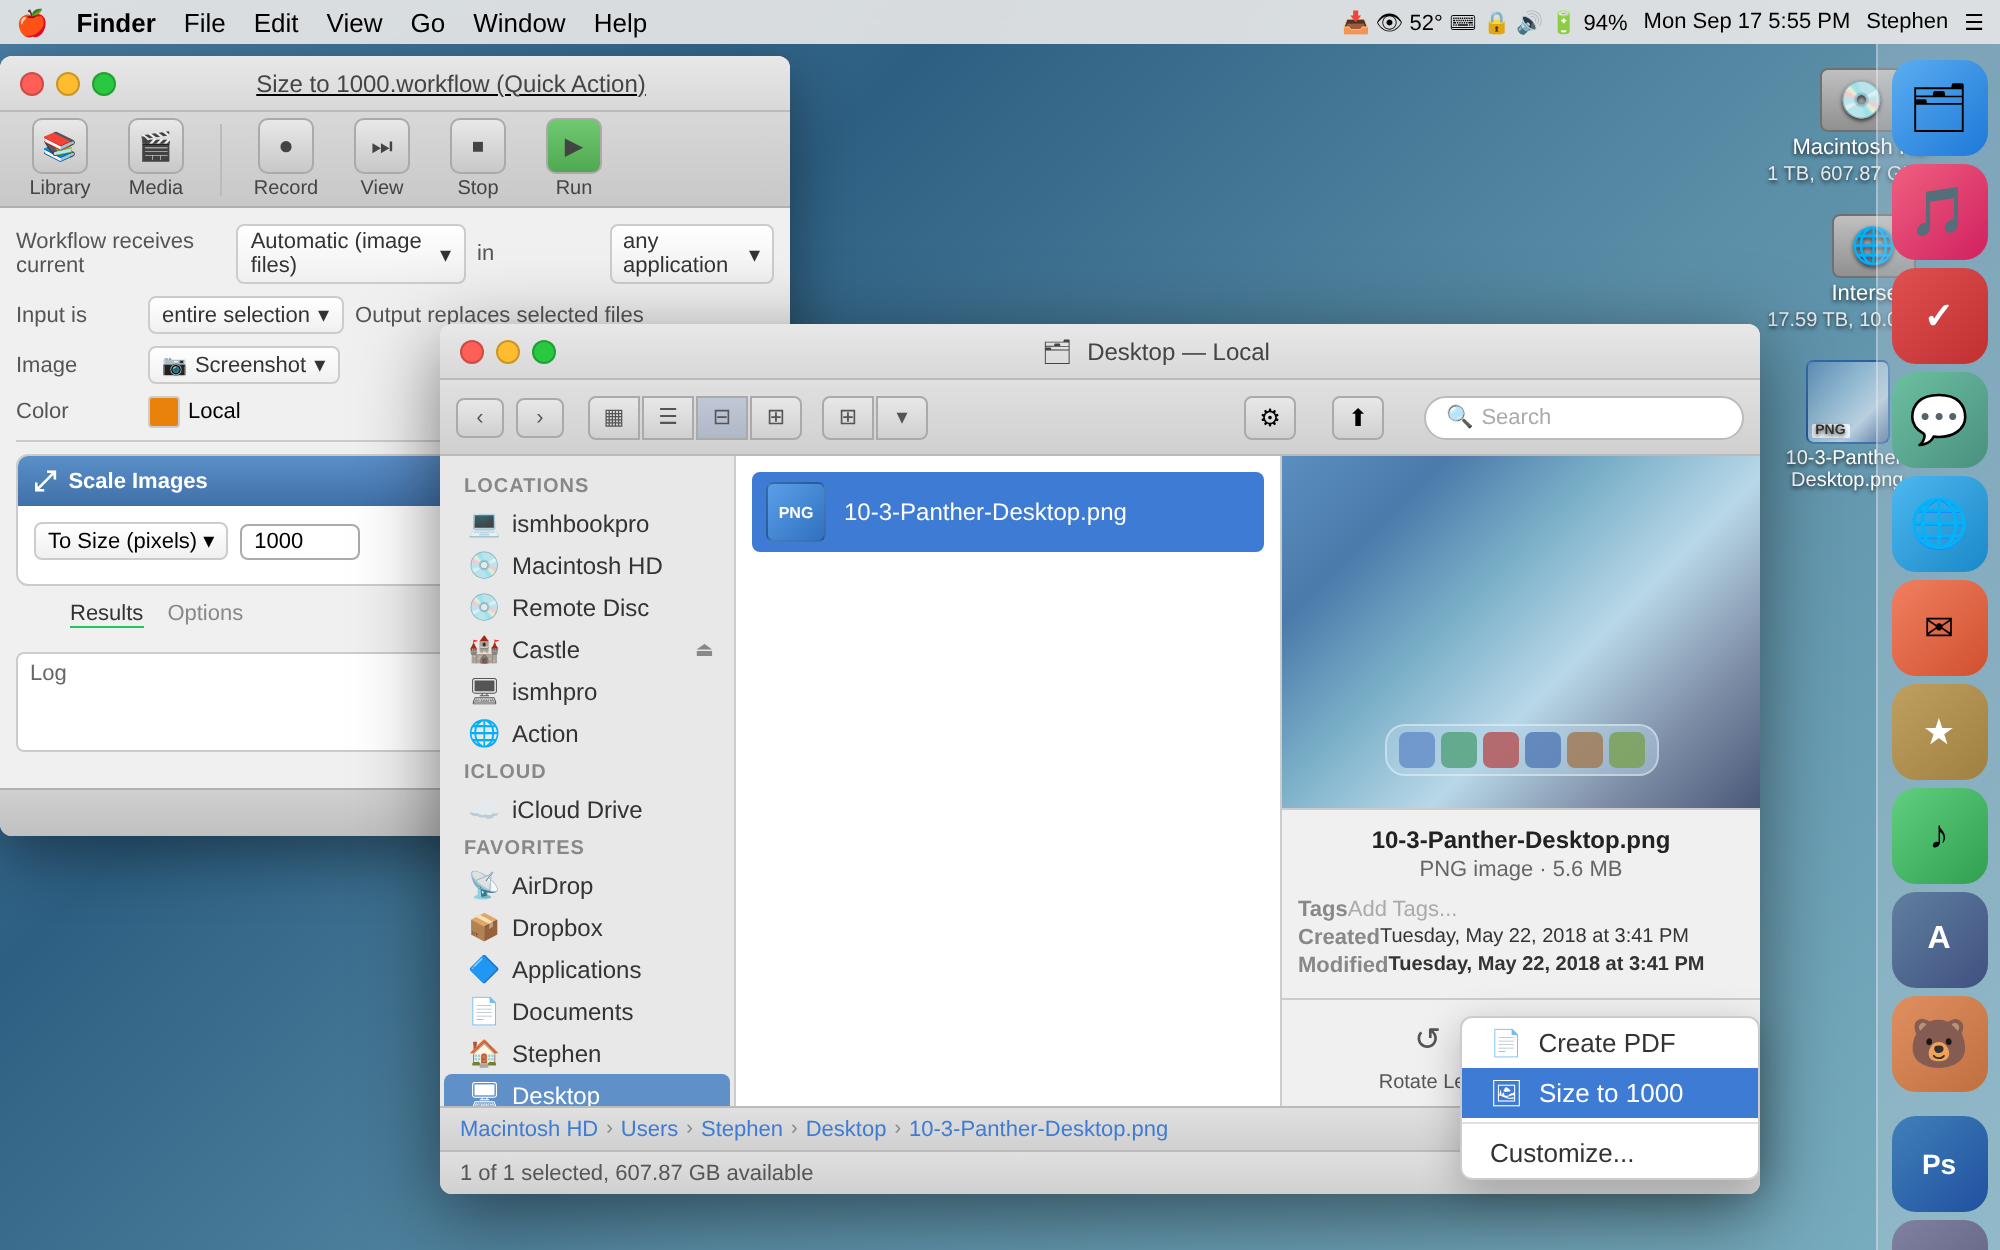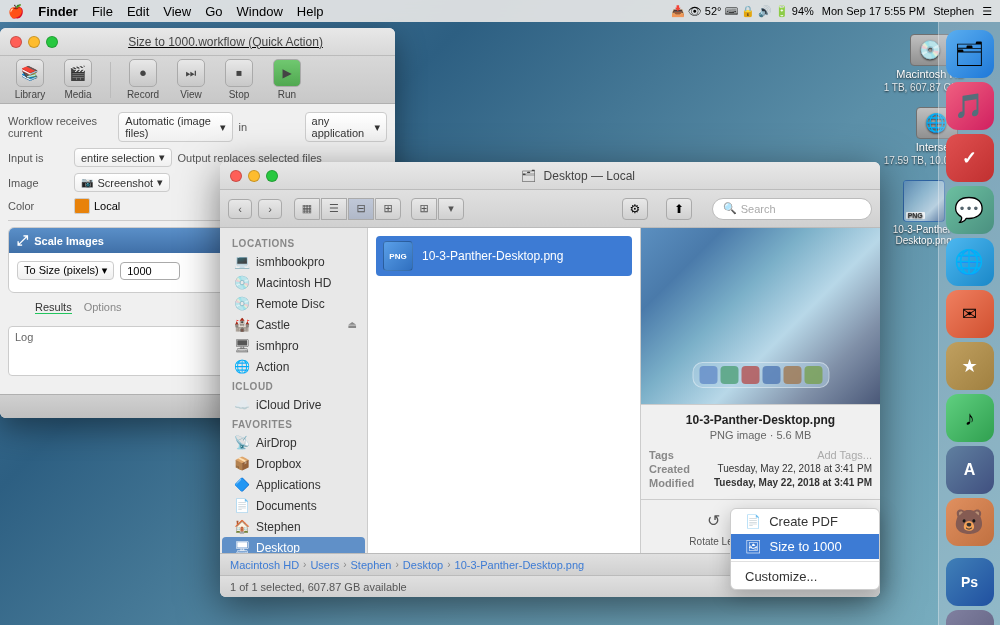--- a/index.html
+++ b/index.html
@@ -520,21 +520,21 @@
       margin-bottom: 2px;
     }
     .preview-filetype {
       color: #666;
       text-align: center;
       margin-bottom: 8px;
       font-size: 11px;
     }
     .preview-meta {
       display: flex;
-      justify-content: space-between;
+      justify-content: flex-start;
       margin-bottom: 2px;
     }
     .meta-label {
       color: #888;
       font-weight: 600;
     }
     .meta-value {
       color: #333;
     }
     .preview-actions {

